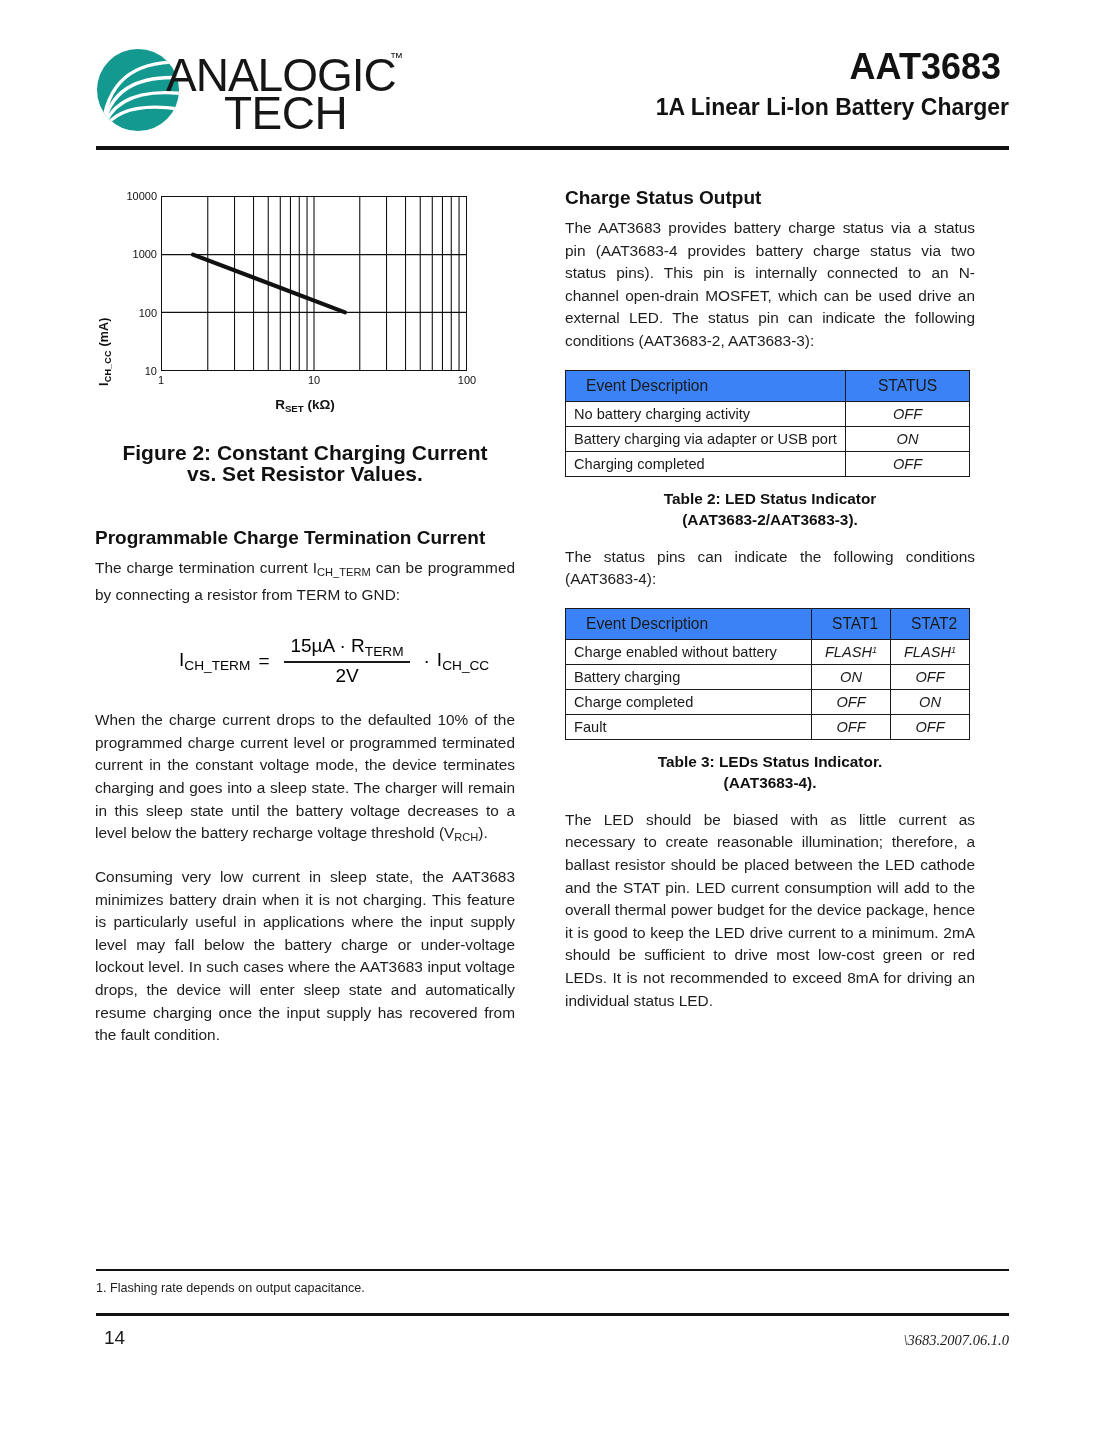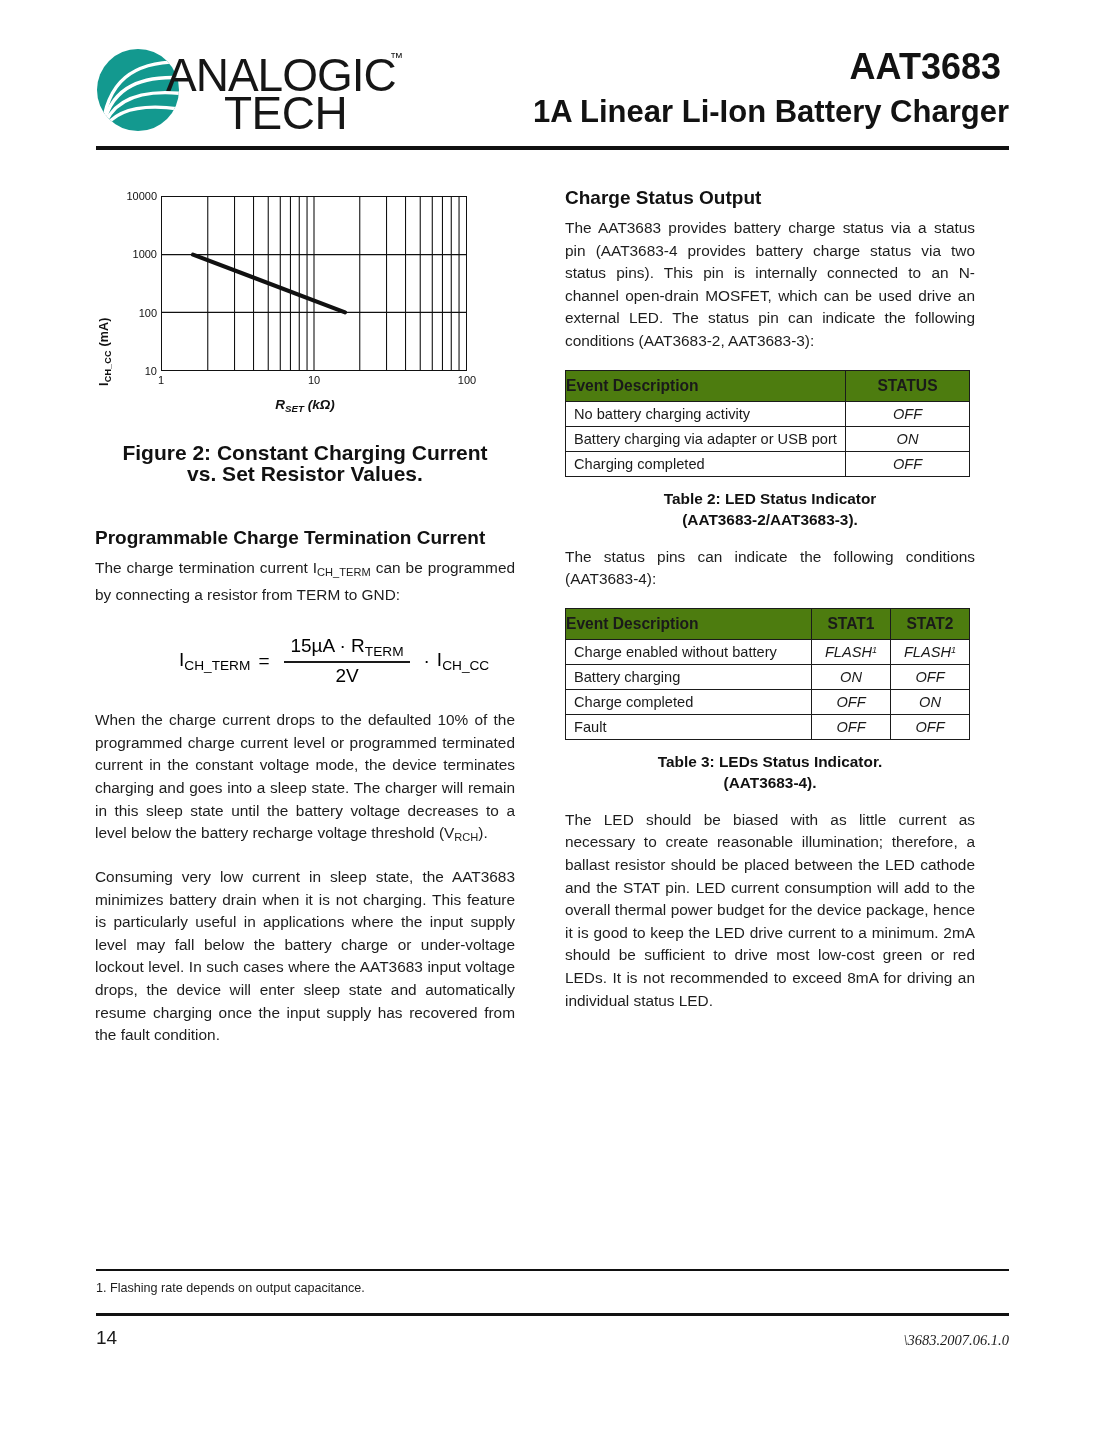--- a/index.html
+++ b/index.html
@@ -18,21 +18,21 @@
   .logo-wrap { position:absolute; left:0px; top:0px; width:310px; height:96px; }
   .logo-mark { position:absolute; left:0px; top:4px; width:84px; height:84px; }
   .logo-text { position:absolute; left:70px; top:4px; width:250px; height:90px; }
   .logo-line1 { position:absolute; left:0; top:0px; font-size:46px; letter-spacing:-1px;
                 color:#161616; font-family:"Liberation Sans", sans-serif; white-space:nowrap; }
   .logo-tm { position:absolute; left:224px; top:2px; font-size:13px; color:#161616; }
   .logo-line2 { position:absolute; left:58px; top:38px; font-size:46px; letter-spacing:-0.5px;
                 color:#161616; white-space:nowrap; }
   .part-no { position:absolute; right:8px; top:2px; font-size:36px; font-weight:bold;
              color:#121212; text-align:right; white-space:nowrap; letter-spacing:0px; }
-  .part-desc { position:absolute; right:0px; top:50px; font-size:31px; font-weight:bold;
+  .part-desc { position:absolute; right:0px; top:50px; font-size:23px; font-weight:bold;
                color:#121212; text-align:right; white-space:nowrap; }
   .header-rule { position:absolute; left:96px; top:146px; width:913px; height:4px; background:#111; }
 
   
   .col-left  { position:absolute; left:95px; top:186px; width:420px; }
   .col-right { position:absolute; left:565px; top:186px; width:410px; }
 
   p.body { font-size:15.4px; line-height:22.6px; text-align:justify; margin:0 0 17px 0;
            color:#1d1d1d; }
   h2.sec { font-size:19px; font-weight:bold; margin:0 0 7px 0; line-height:24px; color:#111; }
@@ -43,31 +43,31 @@
   .chart-block { position:relative; width:420px; height:230px; }
   .ylabel { position:absolute; left:2px; top:200px; transform:rotate(-90deg);
             transform-origin:0 0; font-size:12.5px; font-weight:bold; white-space:nowrap;
             color:#111; letter-spacing:0.2px; }
   .ytick { position:absolute; right:0; font-size:11px; color:#111; text-align:right;
            white-space:nowrap; transform:translateY(-50%); }
   .yticks { position:absolute; left:0px; top:0px; width:62px; height:230px; }
   .xtick { position:absolute; font-size:11px; color:#111; transform:translateX(-50%); }
   .xticks { position:absolute; left:0; top:0; width:420px; height:20px; }
   .xlabel { position:absolute; left:0; top:0; width:420px; text-align:center;
-            font-size:13.5px; font-weight:bold; color:#111;font-style:italic; }
+            font-size:13.5px; font-weight:bold; color:#111; }
   .plot { position:absolute; left:66px; top:10px; width:306px; height:175px;
           border:1.6px solid #111; box-sizing:border-box; }
   .fig-cap { font-size:21px; font-weight:bold; text-align:center; line-height:21px;
              color:#111; }
 
   
   table.dt { border-collapse:collapse; width:404px; margin:0; font-size:14.6px;
              color:#1a1a1a; table-layout:fixed; }
   table.dt th, table.dt td { border:1.5px solid #1b1b1b; padding:4px 8px; }
-  table.dt thead th { background:#4d7c0f; font-weight:bold; font-size:15.6px; padding:6px 0; }
+  table.dt thead th { background:#3b82f6; font-weight:normal; font-size:15.6px; padding:6px 20px; }
   table.dt td.desc { text-align:left; }
   table.dt td.val { text-align:center;font-style:italic; }
   table.dt th.desc { text-align:left; }
   table.dt th.val { text-align:center; }
   .tbl-cap { font-size:15.4px; font-weight:bold; text-align:center; line-height:21px;
              color:#111; margin:11px 0 16px 0; }
 
   
   .eq { position:relative; height:64px; margin:6px 0 22px 0; }
   .eq-inner { position:absolute; left:84px; top:0px; display:flex; align-items:center;
@@ -76,21 +76,21 @@
           margin:12px 7px; }
   .frac .num { padding:0 6px 2px 6px; white-space:nowrap; }
   .frac .bar { height:1.6px; background:#1a1a1a; width:100%; }
   .frac .den { padding:2px 6px 0 6px; }
 
   
   .foot-rule1 { position:absolute; left:96px; top:1269px; width:913px; height:2px; background:#111; }
   .footnote { position:absolute; left:96px; top:1281px; width:913px; font-size:12.6px;
               color:#1d1d1d; }
   .foot-rule2 { position:absolute; left:96px; top:1313px; width:913px; height:3px; background:#111; }
-  .page-num { position:absolute; left:96px; top:1327px; font-size:19px; color:#1a1a1a; }
+  .page-num { position:absolute; left:104px; top:1327px; font-size:19px; color:#1a1a1a; }
   .doc-code { position:absolute; right:96px; top:1332px; font-size:14.5px;
               font-family:"Liberation Serif", serif; font-style:italic; color:#1a1a1a; }
 </style>
 </head>
 <body>
 
 <div class="page">
 
   <div class="header">
 

